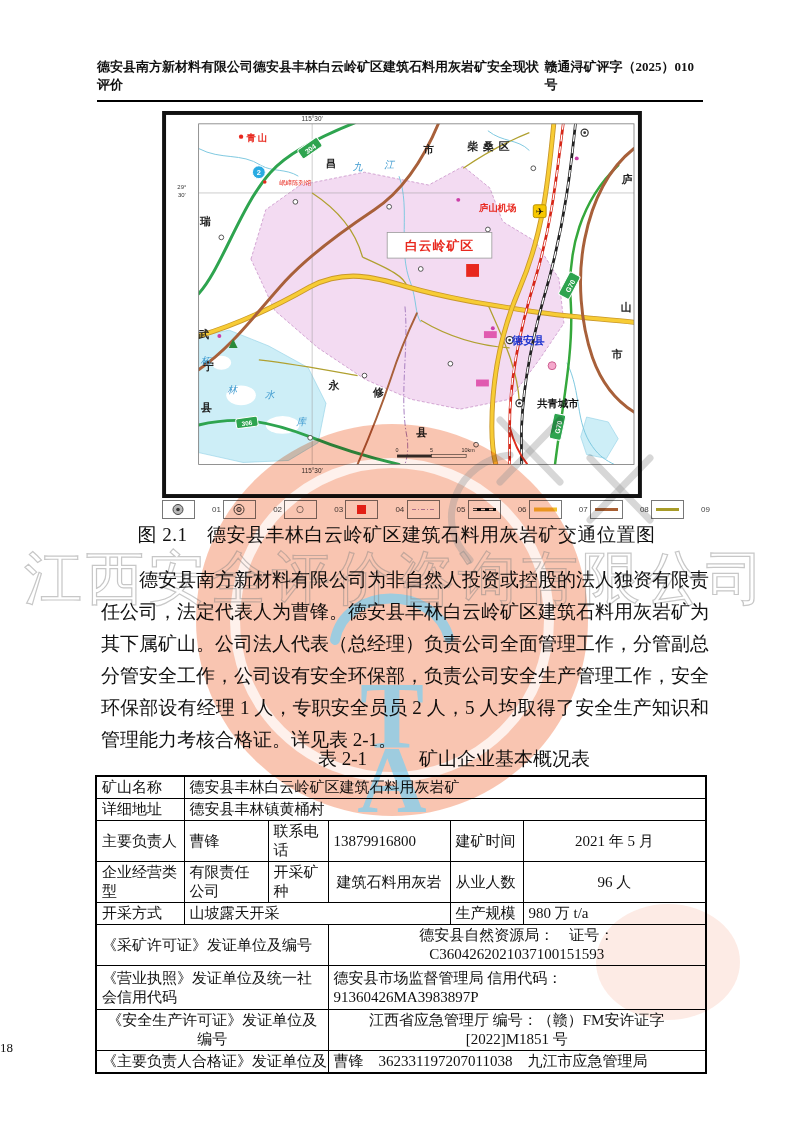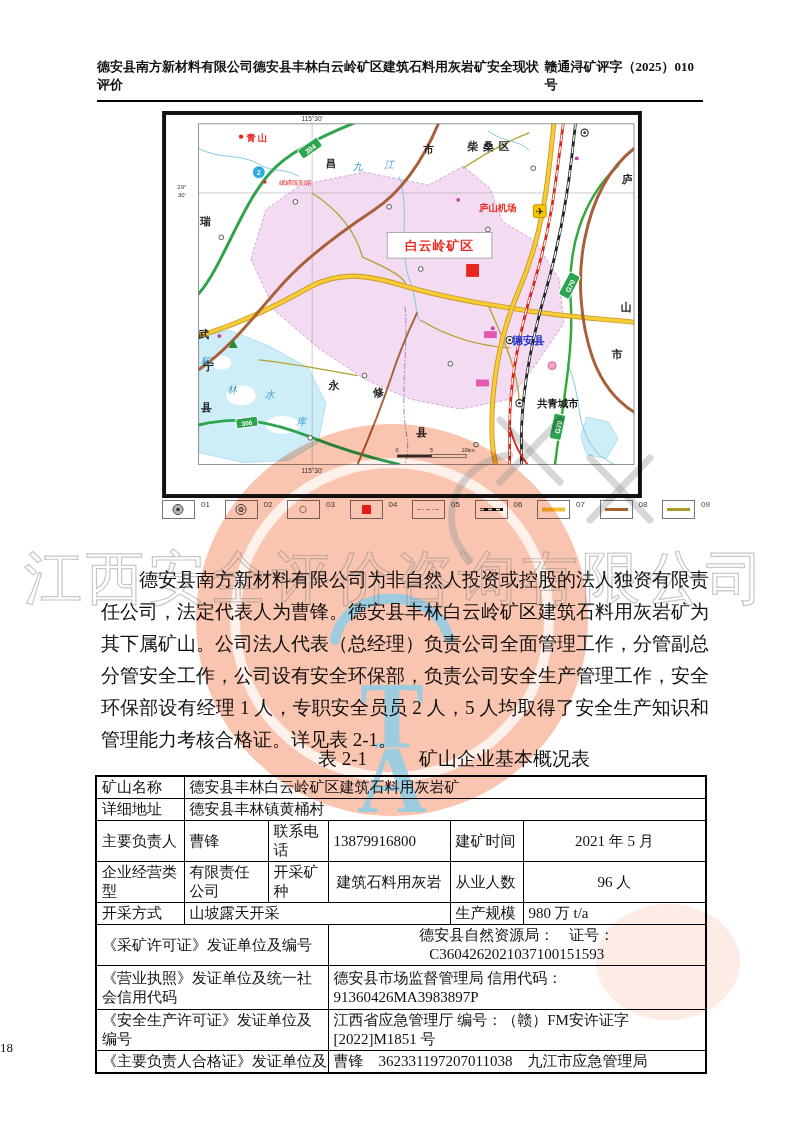--- a/index.html
+++ b/index.html
@@ -4,34 +4,34 @@
 <style>
   html,body{margin:0;padding:0;background:#e8e8e8;}
   .page{position:relative;width:793px;height:1122px;background:#fff;margin:0 auto;
         font-family:"Liberation Serif","DejaVu Serif",serif;color:#111;overflow:hidden;}
   
   .hdr{position:absolute;top:58px;left:97px;width:606px;display:flex;justify-content:space-between;
        align-items:flex-end;font-weight:bold;font-size:13px;border-bottom:2px solid #000;padding-bottom:6px;}
   
   .map-wrap{position:absolute;top:111px;left:159px;width:486px;height:387px;}
   .legend-row{position:absolute;top:500px;left:162px;width:548px;display:flex;justify-content:space-between;}
-  .lg-item{display:flex;gap:6px;}
+  .lg-item{display:flex;align-items:center;gap:17px;}
   .lg-box{width:31px;height:17px;border:1px solid #777;background:#fff;display:flex;align-items:center;justify-content:center;}
   .lg-num{font-size:8px;color:#444;font-family:"Liberation Sans",sans-serif;}
   
   .caption{position:absolute;top:522px;left:0;width:100%;text-align:center;font-size:19px;letter-spacing:.5px;}
   .bodytext{position:absolute;top:560px;left:97px;width:608px;font-size:19px;line-height:32px;
             text-align:justify;text-indent:2em;margin:4px;}
   .tbl-title{position:absolute;top:746px;left:97px;width:608px;font-size:19px;display:flex;gap:52px;padding-left:106px;box-sizing:border-box;justify-content:center;}
   
   table.mine{position:absolute;top:775px;left:95px;width:610px;border-collapse:collapse;table-layout:fixed;
              font-size:15px;line-height:19px;padding-left:23px;}
   table.mine td{border:1px solid #000;padding:1px 5px;vertical-align:middle;overflow:hidden;}
   table.mine{border:2px solid #000;}
-  tr.h22{height:22px;} tr.h44{height:44px;} tr.h40{height:40px;}
+  tr.h22{height:22px;} tr.h44{height:44px;} tr.h40{height:40px;text-align:center;}
   td.ctr{text-align:center;} td.top{vertical-align:top;} td.nwrap{white-space:nowrap;}
   .pgnum{position:absolute;top:1040px;left:0;width:100%;text-align:left;font-size:13px;}
   .wm{position:absolute;inset:0;pointer-events:none;mix-blend-mode:multiply;}
   .map-svg text{font-family:"Liberation Sans","DejaVu Sans",sans-serif;}
   .wm text{font-family:"Liberation Serif","DejaVu Serif",serif;}
 </style>
 </head>
 <body>
 
 <div class="page">
@@ -291,20 +291,21 @@
     <div class="lg-item">
       <span class="lg-box">
           <svg width="27" height="13">
             <line x1="2" y1="6.5" x2="25" y2="6.5" stroke="#a89c28" stroke-width="3"></line>
           </svg>
         </span>
       <span class="lg-num">09</span>
     </div>
   </div>
 
+  <div class="caption">图 2.1　德安县丰林白云岭矿区建筑石料用灰岩矿交通位置图</div>
   <p class="bodytext">德安县南方新材料有限公司为非自然人投资或控股的法人独资有限责任公司，法定代表人为曹锋。德安县丰林白云岭矿区建筑石料用灰岩矿为其下属矿山。公司法人代表（总经理）负责公司全面管理工作，分管副总分管安全工作，公司设有安全环保部，负责公司安全生产管理工作，安全环保部设有经理 1 人，专职安全员员 2 人，5 人均取得了安全生产知识和管理能力考核合格证。详见表 2-1。</p>
 
   <div class="tbl-title">
     <span>表 2-1</span>
     <span>矿山企业基本概况表</span>
   </div>
 
   <table class="mine">
     <colgroup>
         <col style="width:88px">

